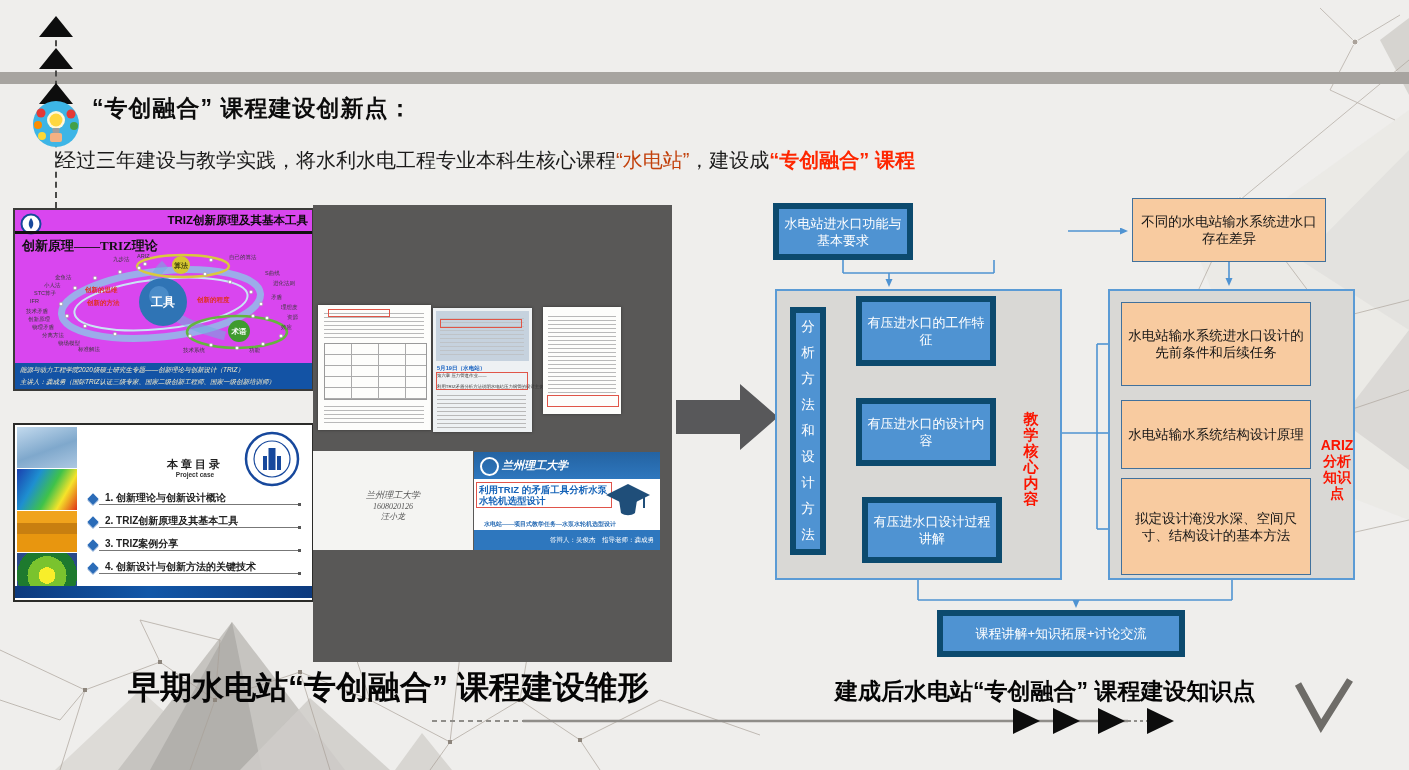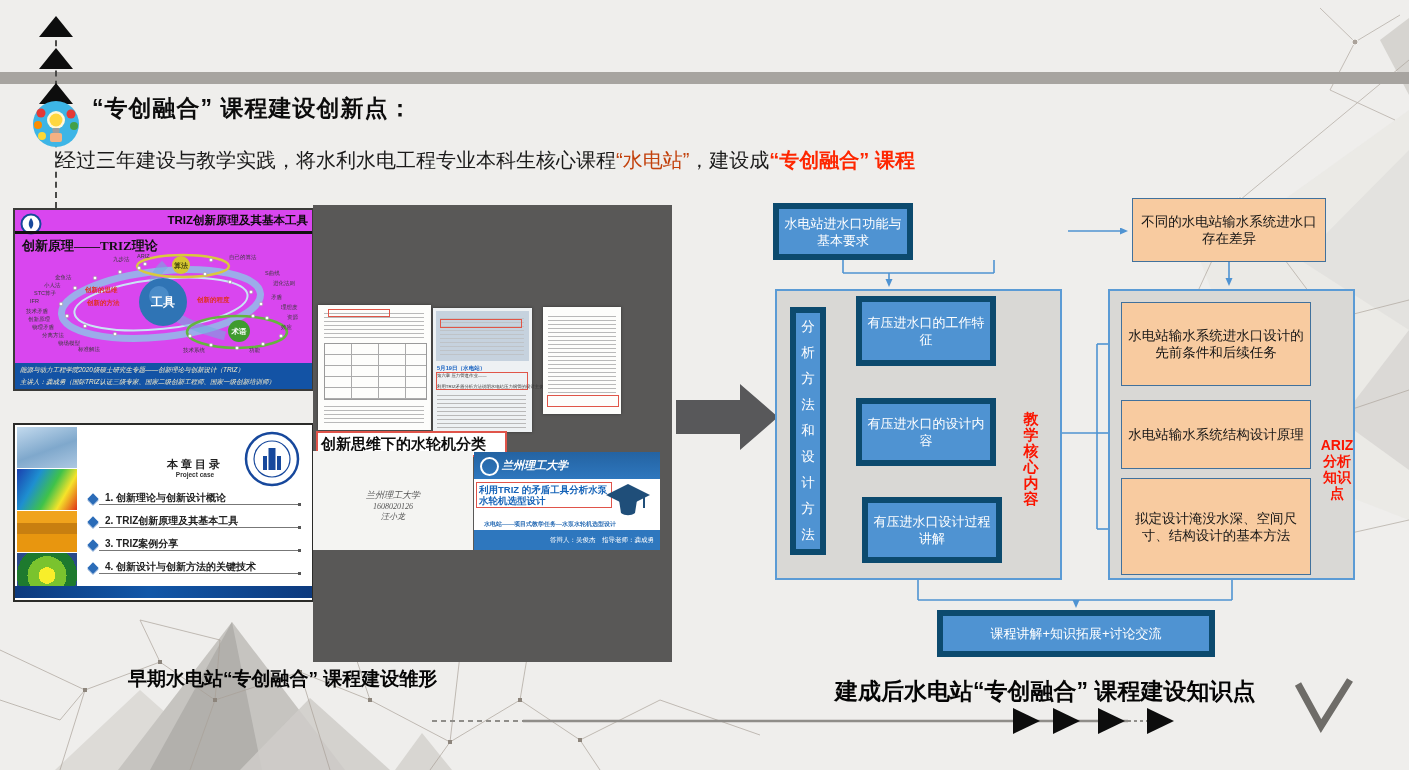--- a/index.html
+++ b/index.html
@@ -309,21 +309,20 @@
       <div class="redbox" style="left:3px;top:64px;width:90px;height:16px;">
         <div style="font-size:8px;color:#333;transform:scale(.55);transform-origin:0 0;white-space:nowrap;">第六章 压力管道作业——</div>
         <div style="font-size:8px;color:#333;transform:scale(.55);transform-origin:0 0;white-space:nowrap;">利用TRIZ矛盾分析方法说明水电站压力钢管的设计主要内容</div>
       </div>
       <div class="abs tlines" style="left:4px;top:84px;width:89px;height:36px;"></div>
     </div>
     <div class="abs doc" style="left:230px;top:102px;width:78px;height:107px;">
       <div class="abs tlines" style="left:5px;top:6px;width:68px;height:80px;"></div>
       <div class="redbox" style="left:4px;top:88px;width:70px;height:10px;"></div>
     </div>
-    <div class="abs headline">创新思维下的水轮机分类</div>
     <div class="abs lower-left">
       <div style="margin-top:38px;font-size:9px;">兰州理工大学</div>
       <div style="font-size:8px;">1608020126</div>
       <div style="font-size:8px;">汪小龙</div>
     </div>
     <div class="abs cover">
       <div class="abs cover-top">
         <span class="abs cover-ring"></span>
         <span class="abs cover-logo-text">兰州理工大学</span>
       </div>
@@ -383,18 +382,18 @@
   <div class="abs fbox fblue" style="left:856px;top:398px;width:140px;height:68px;">有压进水口的设计内容</div>
   <div class="abs fbox fblue" style="left:862px;top:497px;width:140px;height:66px;">有压进水口设计过程讲解</div>
   <div class="abs vred" style="left:1022px;top:411px;font-size:15px;line-height:16px;">教学核心内容</div>
 
   <div class="abs fcontainer" style="left:1108px;top:289px;width:247px;height:291px;"></div>
   <div class="abs fbox fpeach" style="left:1121px;top:302px;width:190px;height:84px;">水电站输水系统进水口设计的先前条件和后续任务</div>
   <div class="abs fbox fpeach" style="left:1121px;top:400px;width:190px;height:69px;">水电站输水系统结构设计原理</div>
   <div class="abs fbox fpeach" style="left:1121px;top:478px;width:190px;height:97px;">拟定设计淹没水深、空间尺寸、结构设计的基本方法</div>
   <div class="abs vred" style="left:1318px;top:437px;width:38px;font-size:14px;line-height:16px;">ARIZ 分析知识点</div>
 
-  <div class="abs fbox fblue" style="left:937px;top:610px;width:278px;height:47px;z-index:6;">课程讲解+知识拓展+讨论交流</div>
-
-  <div class="abs caption" style="left:128px;top:666px;font-size:19px;">早期水电站“专创融合” 课程建设雏形</div>
+  <div class="abs fbox fblue" style="left:937px;top:610px;width:248px;height:47px;z-index:6;">课程讲解+知识拓展+讨论交流</div>
+
+  <div class="abs caption" style="left:128px;top:666px;font-size:32px;">早期水电站“专创融合” 课程建设雏形</div>
   <div class="abs caption" style="left:835px;top:676px;font-size:23px;">建成后水电站“专创融合” 课程建设知识点</div>
 
 </div>
 
 </body></html>

